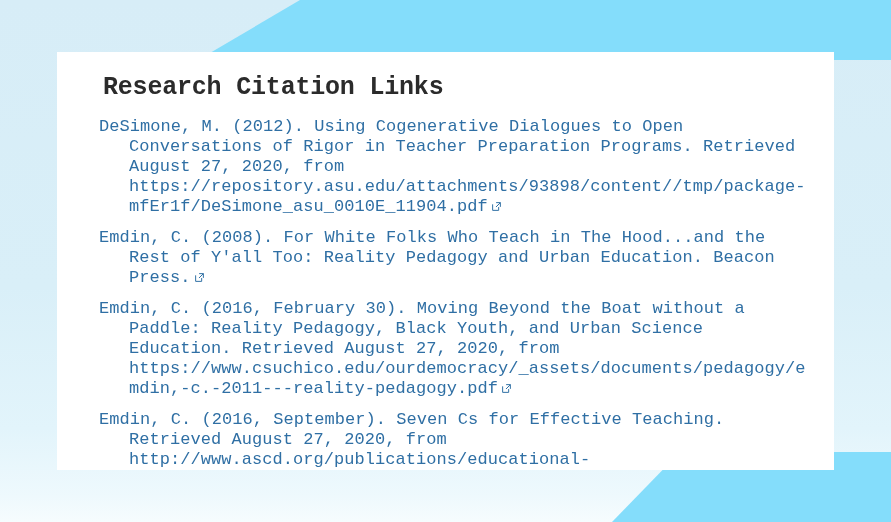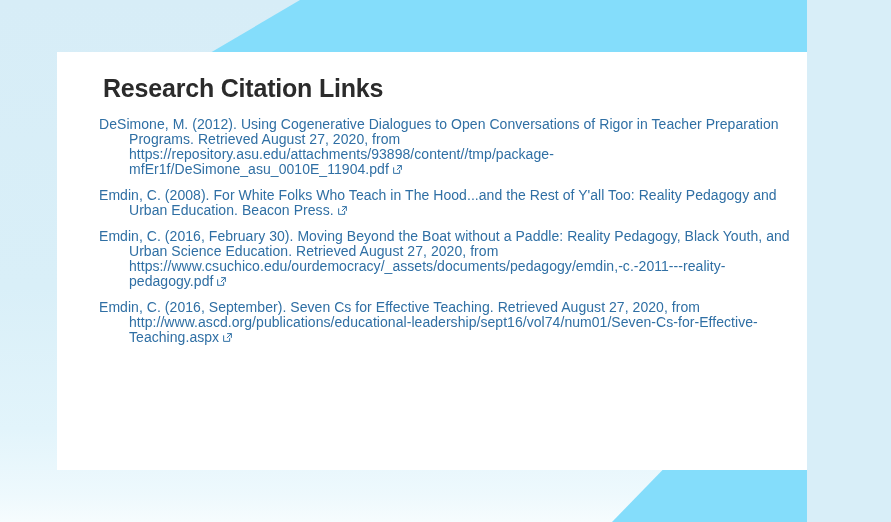--- a/index.html
+++ b/index.html
@@ -9,24 +9,25 @@
   body {
     width: 891px;
     height: 522px;
     overflow: hidden;
     font-family: "Liberation Sans", sans-serif;
     background: #d8eef8;
   }
 
   #stage {
     position: relative;
-    width: 807px;
+    width: 891px;
     height: 522px;
     overflow: hidden;
     background: linear-gradient(180deg, #d7edf7 0%, #d9eff8 55%, #e2f4fb 82%, #eef9fd 95%, #f6fcfe 100%);
+    font-family: Liberation Mono, monospace;
   }
 
   
   .deco {
     position: absolute;
     pointer-events: none;
   }
   #deco-top {
     top: 0;
     left: 0;
@@ -64,22 +65,22 @@
   }
 
   #citation-list {
     margin: 0;
     padding: 8px 0 0 0;
     list-style: none;
   }
 
   .citation-item {
     color: #2f6fa4;
-    font-size: 14px;
-    line-height: 15px;
+    font-size: 17px;
+    line-height: 20px;
     padding-left: 46px;
     text-indent: -30px;
     margin-bottom: 11px;
     letter-spacing: 0.05px;
     word-break: normal;
     overflow-wrap: break-word;
   }
   .citation-item:last-child {
     margin-bottom: 16px;
   }

